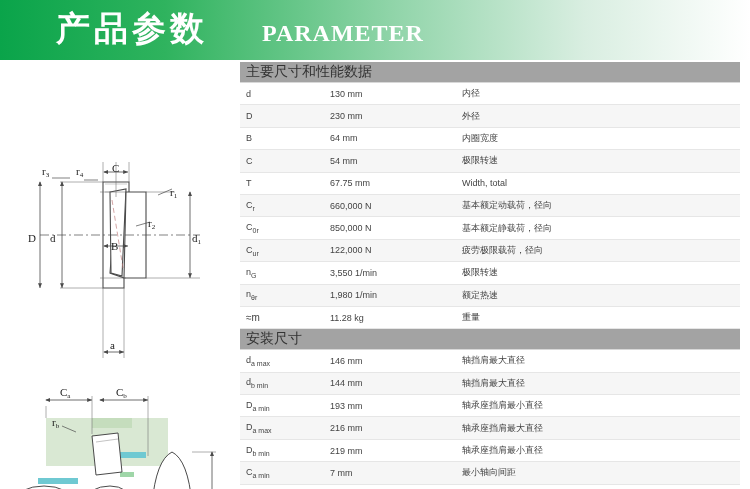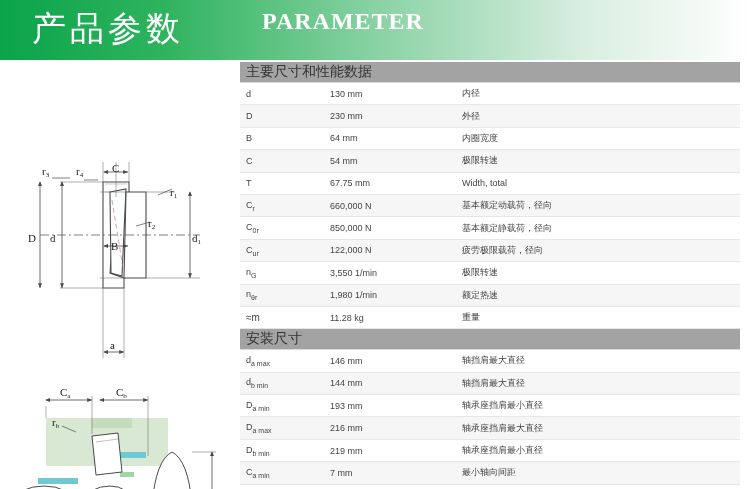--- a/index.html
+++ b/index.html
@@ -11,27 +11,27 @@
     overflow:hidden;
   }
   #page{position:relative;width:750px;height:489px;}
 
   
   .header{
     position:absolute;left:0;top:0;width:750px;height:60px;
     background:linear-gradient(to right,#0aa44a 0%,#2fb35e 22%,#8fd4a8 52%,#d9eee1 78%,#ffffff 100%);
   }
   .header-title{
-    position:absolute;left:32px;top:6px;
-    font-size:34px;font-weight:normal;color:#ffffff;
+    position:absolute;left:56px;top:6px;
+    font-size:34px;font-weight:bold;color:#ffffff;
     letter-spacing:4px;
     font-family:"DejaVu Sans", sans-serif;
   }
   .header-sub{
-    position:absolute;left:262px;top:8px;
+    position:absolute;left:262px;top:20px;
     font-size:24px;color:#ffffff;letter-spacing:1px;
     font-family:"Liberation Serif", serif;font-weight:bold;
   }
 
   
   .drawings{position:absolute;left:0;top:60px;width:232px;height:429px;margin-top:40px;}
 
   
   .table-wrap{
     position:absolute;left:240px;top:62px;width:500px;

